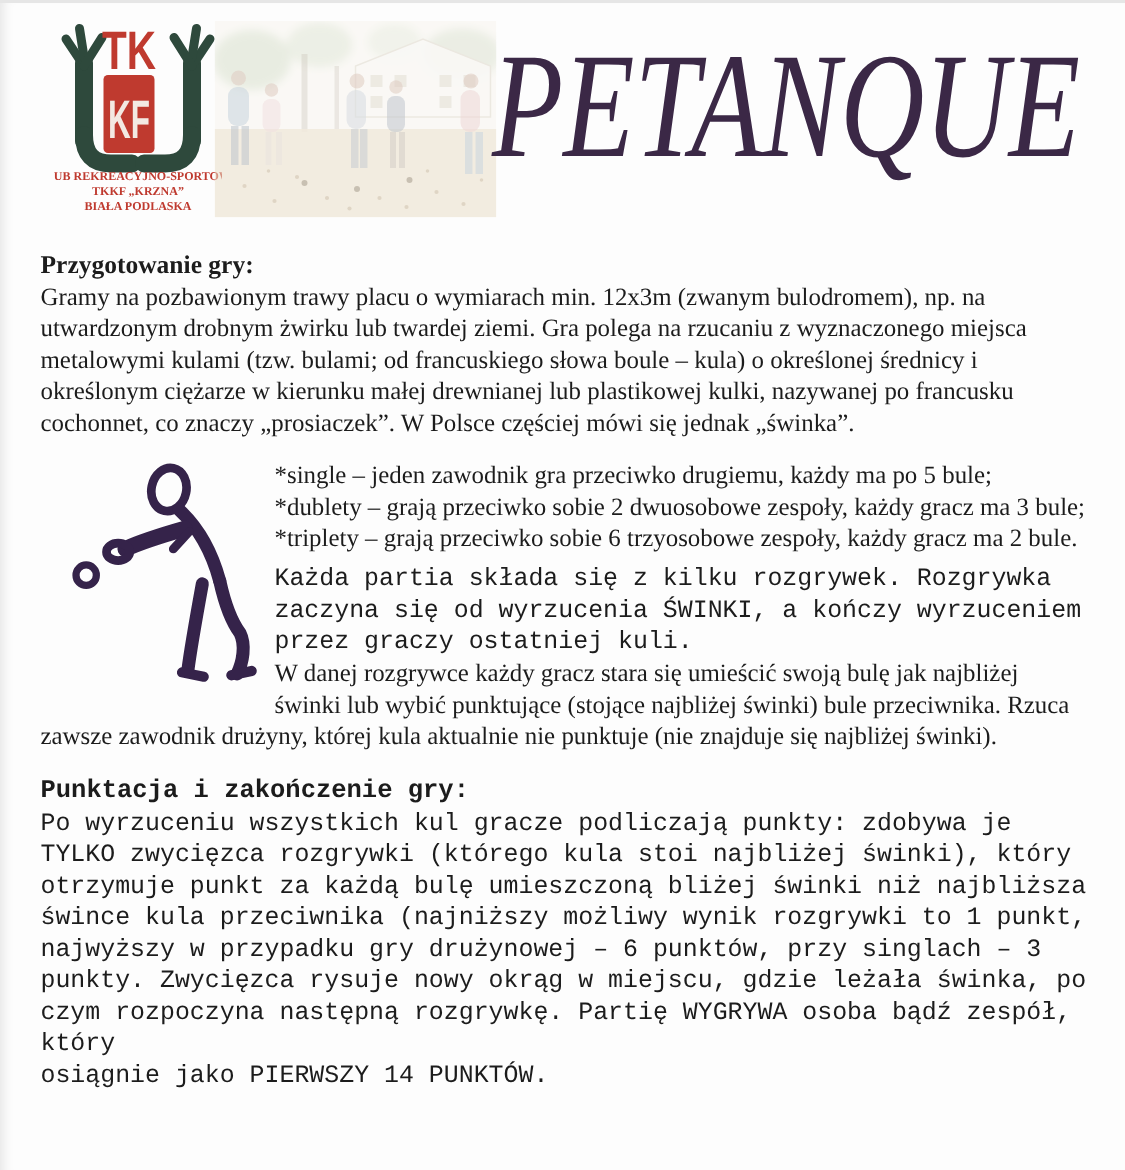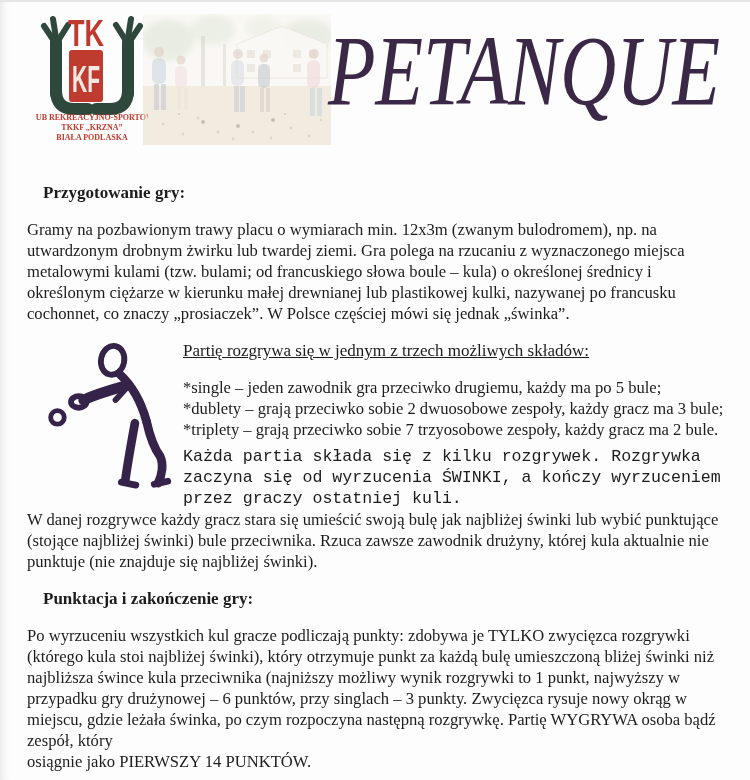--- a/index.html
+++ b/index.html
@@ -11,29 +11,29 @@
     box-shadow: inset 8px 0 8px -6px rgba(0,0,0,0.10);
   }
   
   .header { position:relative; height:150px; }
   .logo-wrap { position:absolute; left:36px; top:6px; }
   .photo-wrap { position:absolute; left:143px; top:12px; width:188px; height:131px; overflow:hidden; }
   .photo-wrap svg { opacity:.55; }
   .title-wrap { position:absolute; left:324px; top:14px; }
   
   .content { padding:14px 24px 0 27px; font-size:16.6px; line-height:21px; }
-  .sec-heading { font-weight:bold; font-size:17px; margin:16px; }
+  .sec-heading { font-weight:bold; font-size:17px; margin:0; }
   p { margin:0; }
   .prep-body { margin-top:0; }
   .gameplay { margin-top:14px; }
   .figure-float { float:left; width:148px; height:150px; margin:0 8px 8px 0; }
   .underlined { text-decoration:underline; }
   .bullet-line { white-space:nowrap; }
   .mid-para1 { margin-top:6px;font-family:Liberation Mono, monospace; }
-  .scoring { margin-top:16px; clear:both; }
+  .scoring { margin-top:16px; clear:both;font-family:Liberation Mono, monospace; }
 </style>
 </head>
 <body>
 
 <div class="page">
 
   <div class="header">
 
     <div class="logo-wrap">
       <svg width="112" height="134" viewBox="0 0 112 134">
@@ -167,24 +167,23 @@
             <ellipse cx="52" cy="64" rx="8" ry="6" stroke-width="6"></ellipse>
             <path d="M110,86 C106,108 102,130 100,146" stroke-width="9"></path>
             <path d="M122,84 C126,102 130,112 136,120 C140,128 138,140 134,148" stroke-width="9"></path>
             <path d="M96,147 L111,150" stroke-width="7"></path>
             <path d="M130,149 L144,146" stroke-width="7"></path>
             <circle cx="30" cy="80" r="7" stroke-width="5"></circle>
           </g>
         </svg>
       </div>
 
-      <p class="sec-heading underlined" style="font-weight:normal;">Partię rozgrywa się w jednym z trzech możliwych składów:</p>
       <div class="bullet-line">*single – jeden zawodnik gra przeciwko drugiemu, każdy ma po 5 bule;</div>
       <div class="bullet-line">*dublety – grają przeciwko sobie 2 dwuosobowe zespoły, każdy gracz ma 3 bule;</div>
-      <div class="bullet-line">*triplety – grają przeciwko sobie 7 trzyosobowe zespoły, każdy gracz ma 2 bule.</div>
+      <div class="bullet-line">*triplety – grają przeciwko sobie 6 trzyosobowe zespoły, każdy gracz ma 2 bule.</div>
 
       <p class="mid-para1">Każda partia składa się z kilku rozgrywek. Rozgrywka zaczyna się od wyrzucenia ŚWINKI, a kończy wyrzuceniem przez graczy ostatniej kuli.</p>
       <p>W danej rozgrywce każdy gracz stara się umieścić swoją bulę jak najbliżej świnki lub wybić punktujące (stojące najbliżej świnki) bule przeciwnika. Rzuca zawsze zawodnik drużyny, której kula aktualnie nie punktuje (nie znajduje się najbliżej świnki).</p>
     </div>
 
     <div class="scoring">
       <p class="sec-heading">Punktacja i zakończenie gry:</p>
       <p>Po wyrzuceniu wszystkich kul gracze podliczają punkty: zdobywa je TYLKO zwycięzca rozgrywki (którego kula stoi najbliżej świnki), który otrzymuje punkt za każdą bulę umieszczoną bliżej świnki niż najbliższa śwince kula przeciwnika (najniższy możliwy wynik rozgrywki to 1 punkt, najwyższy w przypadku gry drużynowej – 6 punktów, przy singlach – 3 punkty. Zwycięzca rysuje nowy okrąg w miejscu, gdzie leżała świnka, po czym rozpoczyna następną rozgrywkę. Partię WYGRYWA osoba bądź zespół, który</p>
       <p>osiągnie jako PIERWSZY 14 PUNKTÓW.</p>
     </div>

